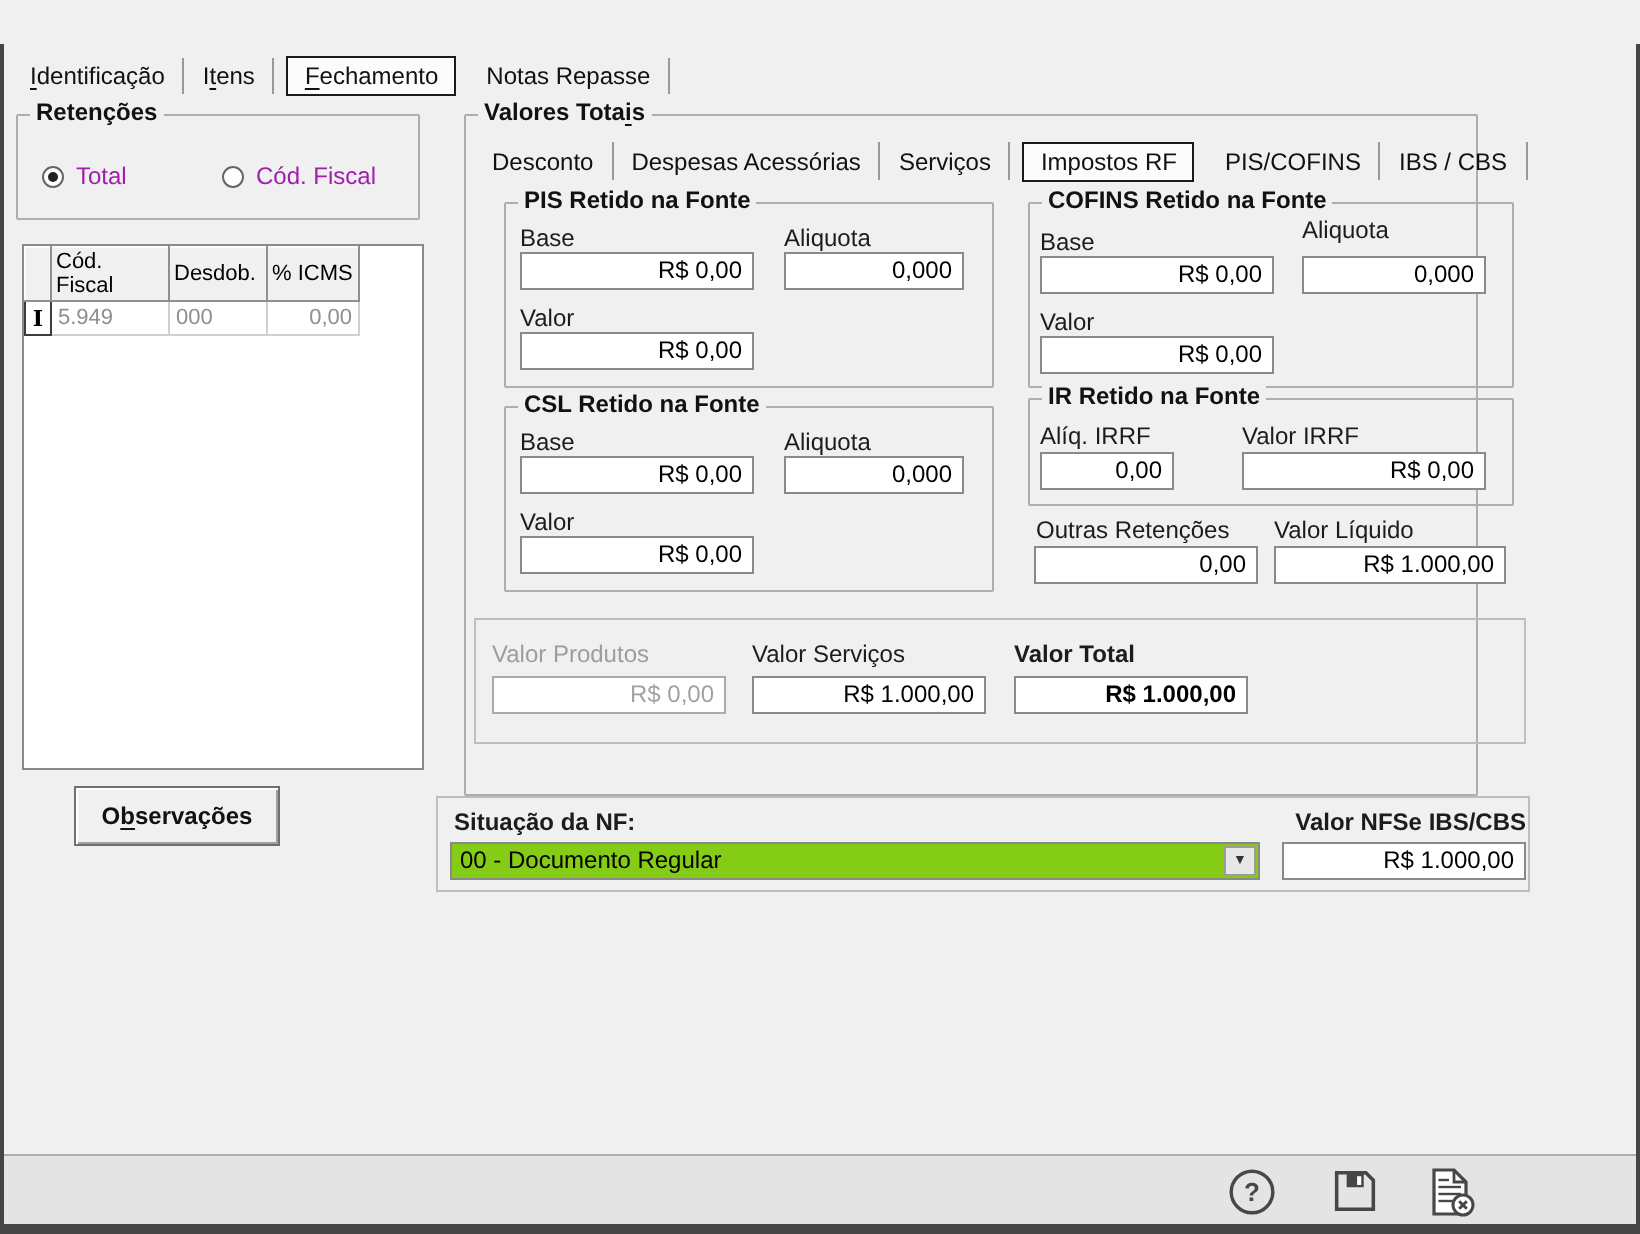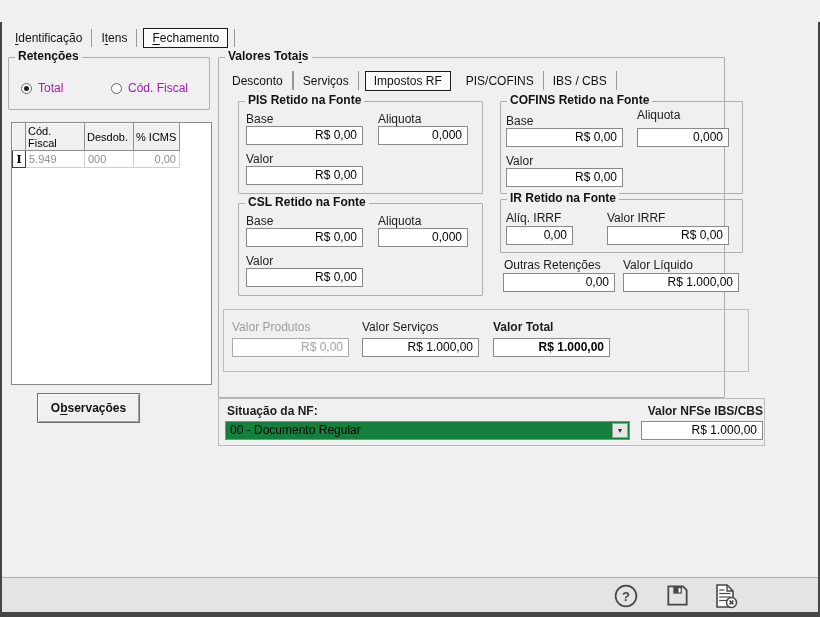--- a/index.html
+++ b/index.html
@@ -53,21 +53,21 @@
   .grid td{border-right:1px solid #cfcfcf;border-bottom:1px solid #cfcfcf;color:#8f8f8f;
            padding:1px 3px;height:17px;overflow:hidden;}
   .grid td.ind{border:1px solid #3d3d3d;color:#000;font-family:"DejaVu Serif",serif;
                font-weight:bold;text-align:center;padding:1px 0;}
   .grid td.num{text-align:right;}
   
   .btn3d{position:absolute;background:#f0f0f0;border:1px solid #707070;
          box-shadow:inset 1px 1px 0 #ffffff,inset -1px -1px 0 #a0a0a0;
          font-size:12px;font-weight:bold;color:#111;display:flex;align-items:center;justify-content:center;cursor:default;}
   
-  .combo{position:absolute;background:#15803d;border:1px solid #8a8a8a;height:19px;}
+  .combo{position:absolute;background:#84cc16;border:1px solid #8a8a8a;height:19px;}
   .combo .val{position:absolute;left:4px;top:0;right:20px;font-size:12px;line-height:17px;
               color:#000;white-space:nowrap;overflow:hidden;}
   .cbtn{position:absolute;right:1px;top:1px;width:16px;height:15px;background:#e7e7e7;
         border:1px solid #9b9b9b;display:flex;align-items:center;justify-content:center;}
   .cbtn span{font-size:7px;color:#333;line-height:7px;}
   
   .footer{position:absolute;left:0;top:577px;width:820px;height:35px;background:#e4e4e4;border-top:1px solid #aeaeae;}
   .fic{position:absolute;cursor:default;}
 </style>
 </head>
@@ -86,20 +86,23 @@
     <div class="tab">
         <span>I</span>
         <span class="mn">t</span>
         <span>ens</span>
       </div>
     <div class="sep"></div>
     <div class="tab sel">
         <span></span>
         <span class="mn">F</span>
         <span>echamento</span>
+      </div>
+    <div class="tab">
+        <span>Notas Repasse</span>
       </div>
     <div class="sep"></div>
   </div>
 
   <div class="gb" style="left:8px;top:57px;width:202px;height:53px;">
     <div class="lg">Retenções</div>
     <div class="radio" style="left:12px;top:23px;">
       <span class="rdot on"></span>
       <span>Total</span>
     </div>
@@ -133,26 +136,27 @@
     </tbody>
       </table>
   </div>
 
   <div class="btn3d" style="left:37px;top:393px;width:103px;height:30px;">
     <span>O</span>
       <span class="mn">b</span>
       <span>servações</span>
   </div>
 
-  <div class="gb" style="left:218px;top:57px;width:507px;height:341px;">
+  <div class="gb" style="left:232px;top:57px;width:507px;height:341px;">
     <div class="lg"><span>Valores Tota</span><span class="mn">i</span><span>s</span></div>
 
     <div class="tabbar" style="left:4px;top:11px;height:23px;">
       <div class="tab">Desconto</div>
       <div class="sep"></div>
+      <div class="tab">Despesas Acessórias</div>
       <div class="sep"></div>
       <div class="tab">Serviços</div>
       <div class="sep"></div>
       <div class="tab sel">Impostos RF</div>
       <div class="tab">PIS/COFINS</div>
       <div class="sep"></div>
       <div class="tab">IBS / CBS</div>
       <div class="sep"></div>
     </div>
 

